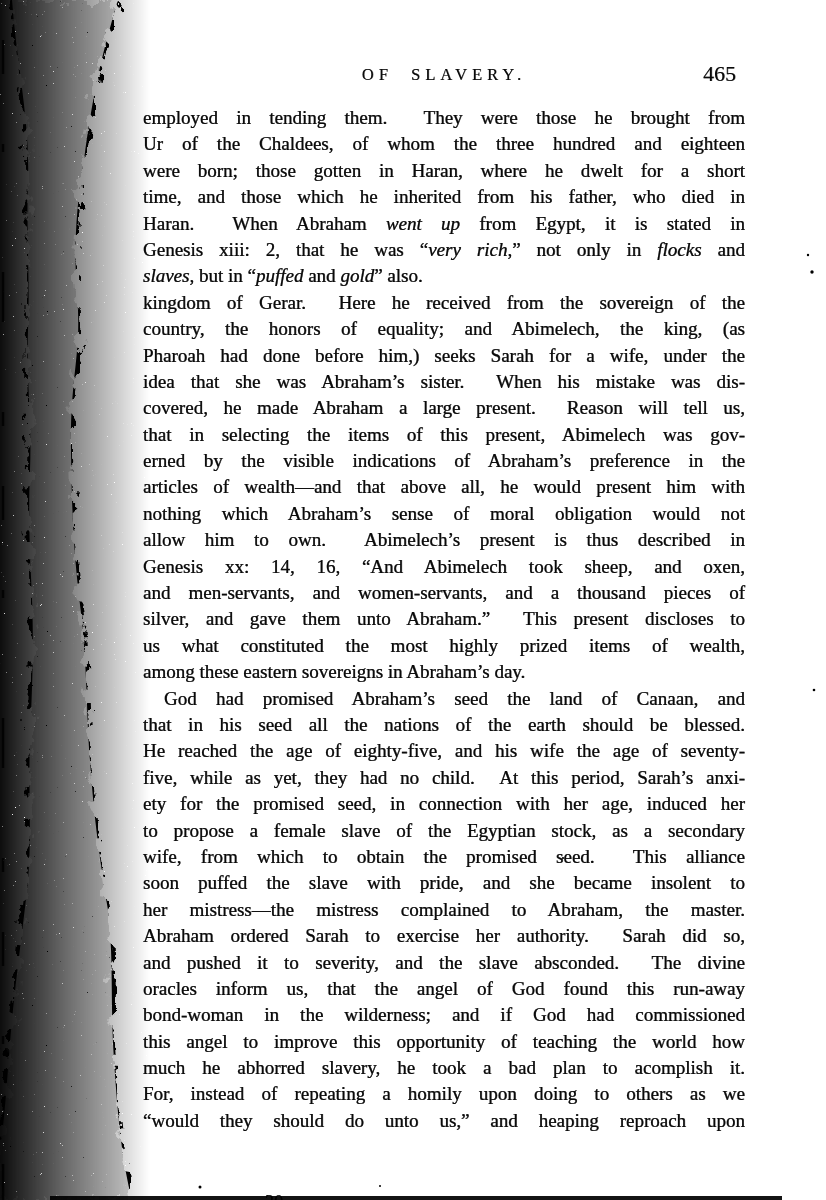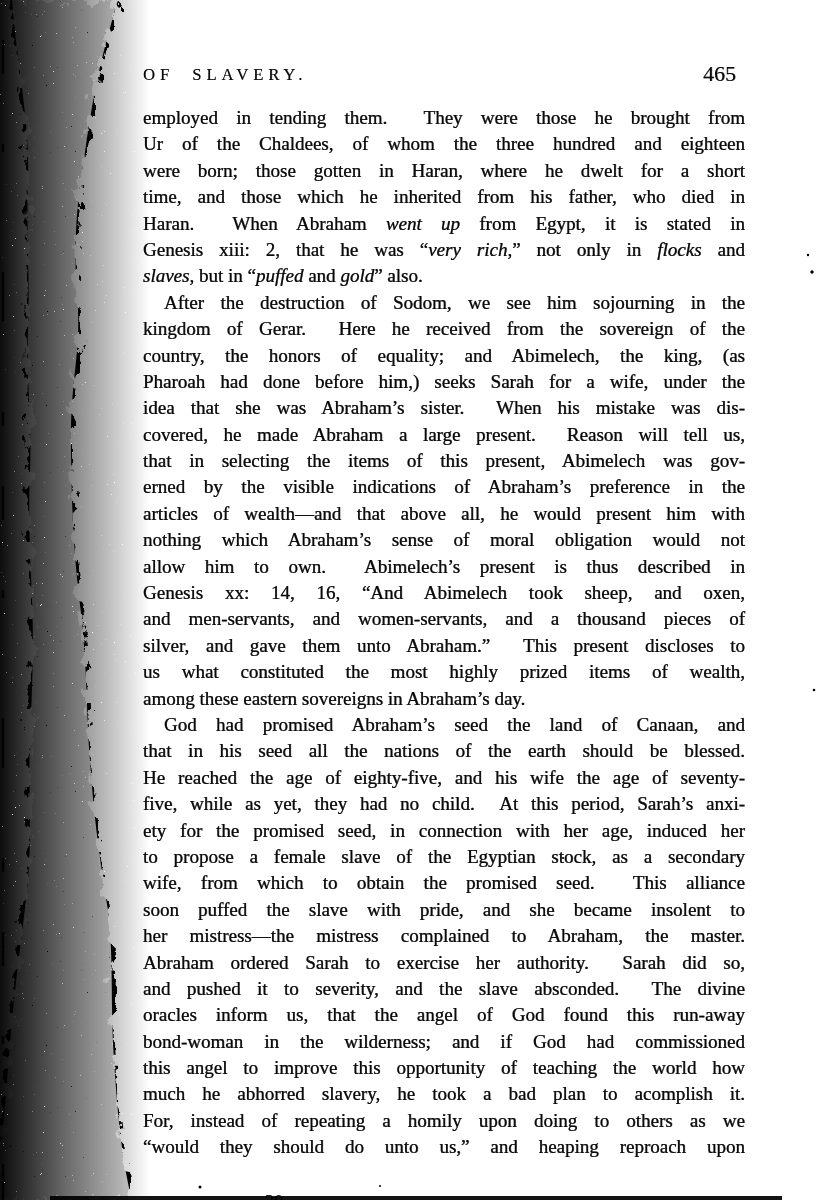--- a/index.html
+++ b/index.html
@@ -8,21 +8,21 @@
     background:#ffffff;
     position:relative;
     overflow:hidden;
     font-family:"Liberation Serif","DejaVu Serif",serif;
     color:#0a0a0a;
   }
   .page{position:absolute;inset:0;}
   
   .running-title{
     position:absolute;top:65px;left:143px;width:602px;
-    text-align:left;font-size:16.5px;letter-spacing:5px;word-spacing:9px;
+    text-align:center;font-size:16.5px;letter-spacing:5px;word-spacing:9px;
     font-weight:normal;
     text-shadow:0.4px 0.4px 0 rgba(0,0,0,0.55);
   }
   .page-number{
     position:absolute;top:61px;left:703px;width:42px;
     text-align:left;font-size:22px;
     text-shadow:0.4px 0.4px 0 rgba(0,0,0,0.55);
   }
   
   .text-block{
@@ -56,21 +56,20 @@
   <div class="page-number">465</div>
 
   <div class="text-block">
       <div class="line"><span>employed in tending them.  They were those he brought from</span></div>
       <div class="line"><span>Ur of the Chaldees, of whom the three hundred and eighteen</span></div>
       <div class="line"><span>were born; those gotten in Haran, where he dwelt for a short</span></div>
       <div class="line"><span>time, and those which he inherited from his father, who died in</span></div>
       <div class="line"><span>Haran.  When Abraham </span><span class="it">went up</span><span> from Egypt, it is stated in</span></div>
       <div class="line"><span>Genesis xiii: 2, that he was “</span><span class="it">very rich</span><span>,” not only in </span><span class="it">flocks</span><span> and</span></div>
       <div class="line end"><span class="it">slaves</span><span>, but in “</span><span class="it">puffed</span><span> and </span><span class="it">gold</span><span>” also.</span></div>
-      <div class="line indent"><span>After the destruction of Sodom, we see him sojourning in the</span></div>
       <div class="line"><span>kingdom of Gerar.  Here he received from the sovereign of the</span></div>
       <div class="line"><span>country, the honors of equality; and Abimelech, the king, (as</span></div>
       <div class="line"><span>Pharoah had done before him,) seeks Sarah for a wife, under the</span></div>
       <div class="line"><span>idea that she was Abraham’s sister.  When his mistake was dis-</span></div>
       <div class="line"><span>covered, he made Abraham a large present.  Reason will tell us,</span></div>
       <div class="line"><span>that in selecting the items of this present, Abimelech was gov-</span></div>
       <div class="line"><span>erned by the visible indications of Abraham’s preference in the</span></div>
       <div class="line"><span>articles of wealth—and that above all, he would present him with</span></div>
       <div class="line"><span>nothing which Abraham’s sense of moral obligation would not</span></div>
       <div class="line"><span>allow him to own.  Abimelech’s present is thus described in</span></div>

